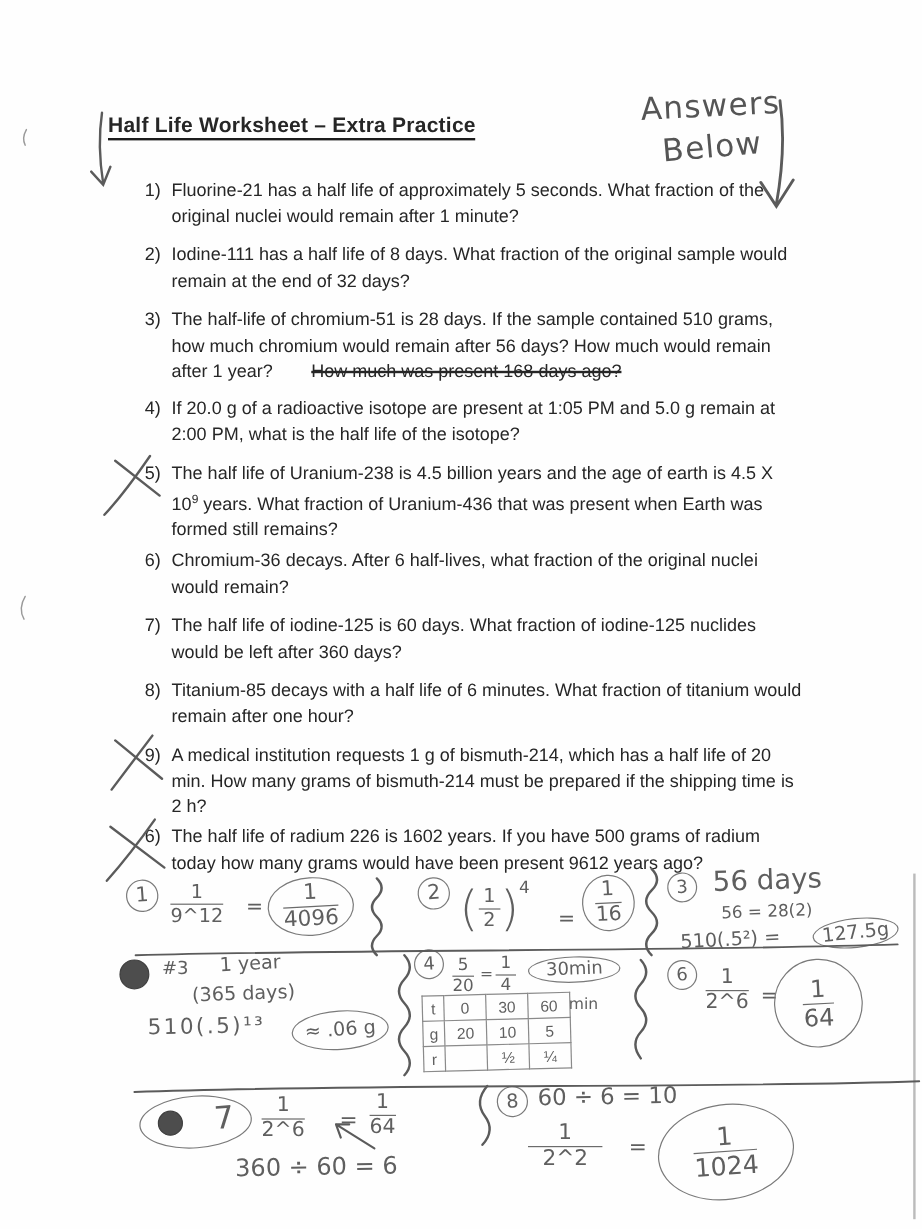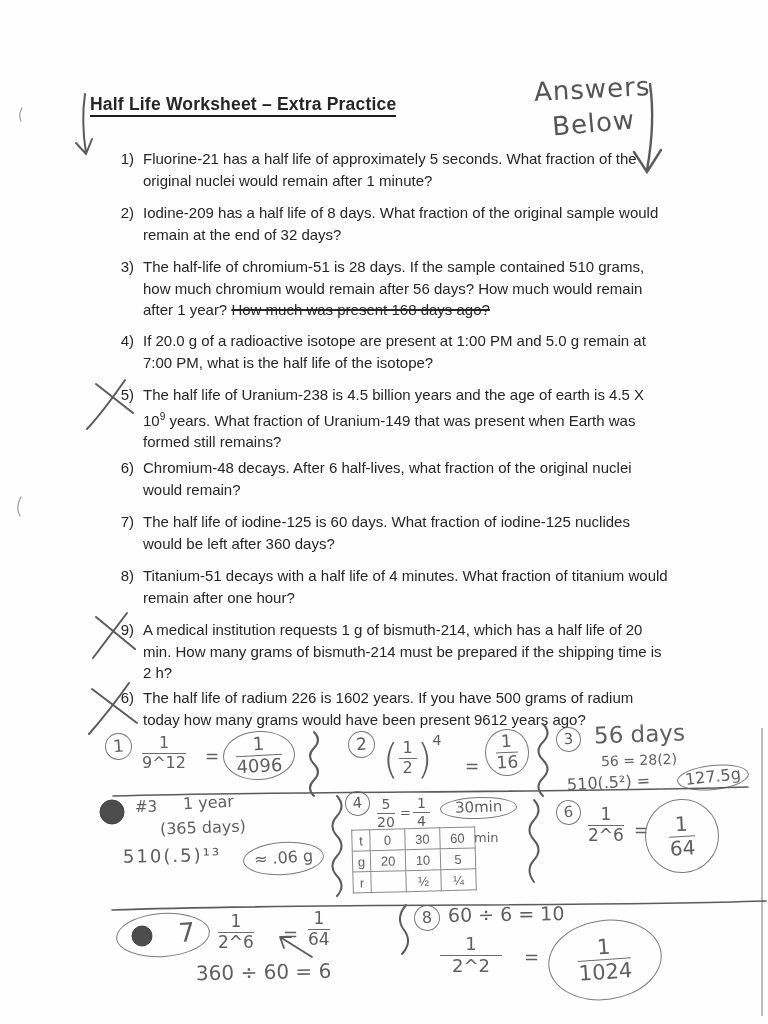--- a/index.html
+++ b/index.html
@@ -13,21 +13,21 @@
   
   .title{
     position:absolute;left:90px;top:94px;width:540px;text-align:left;
     font-size:17.5px;font-weight:bold;letter-spacing:.2px;
   }
   .title span{border-bottom:2px solid #1c1c1c;padding-bottom:1px;}
   .q{position:absolute;left:113px;display:flex;gap:9px;width:556px;
      font-size:15px;line-height:21.5px;}
   .qnum{min-width:21px;text-align:right;flex:none;}
   .qtext{flex:1;max-width:527px;}
-  .struck{text-decoration:line-through;text-decoration-thickness:1.5px;}
+  .struck{text-decoration:line-through;text-decoration-thickness:1.5px;margin-left:28px;}
   sup{font-size:10px;}
   
   .hw{position:absolute;color:#5f5f5f;font-family:"DejaVu Sans",sans-serif;
       white-space:nowrap;line-height:1.05;}
   .note{font-size:26px;color:#555;letter-spacing:1px;}
   .cl{display:inline-flex;align-items:center;justify-content:center;
       border:1.7px solid #7a7a7a;border-radius:50%;
       width:25px;height:25px;font-size:17px;transform:rotate(-4deg);}
   .ov{display:inline-block;border:1.8px solid #7a7a7a;border-radius:50%;
       text-align:center;transform:rotate(-3deg);}
@@ -58,45 +58,45 @@
 
   <div class="hw note" style="left:534px;top:76px;transform:rotate(-3deg);">Answers</div>
   <div class="hw note" style="left:552px;top:110px;transform:rotate(-5deg);">Below</div>
 
   <div class="q" style="top:148px;">
     <span class="qnum">1)</span>
     <span class="qtext">Fluorine-21 has a half life of approximately 5 seconds. What fraction of the original nuclei would remain after 1 minute?</span>
   </div>
   <div class="q" style="top:202px;">
     <span class="qnum">2)</span>
-    <span class="qtext">Iodine-209 has a half life of 8 days. What fraction of the original sample would remain at the end of 32 days?</span>
+    <span class="qtext">Iodine-111 has a half life of 8 days. What fraction of the original sample would remain at the end of 32 days?</span>
   </div>
   <div class="q" style="top:256px;">
     <span class="qnum">3)</span>
     <span class="qtext"><span>The half-life of chromium-51 is 28 days. If the sample contained 510 grams, how much chromium would remain after 56 days? How much would remain after 1 year? </span><span class="struck">How much was present 168 days ago?</span></span>
   </div>
   <div class="q" style="top:330px;">
     <span class="qnum">4)</span>
-    <span class="qtext">If 20.0 g of a radioactive isotope are present at 1:00 PM and 5.0 g remain at 7:00 PM, what is the half life of the isotope?</span>
+    <span class="qtext">If 20.0 g of a radioactive isotope are present at 1:05 PM and 5.0 g remain at 2:00 PM, what is the half life of the isotope?</span>
   </div>
   <div class="q" style="top:384px;">
     <span class="qnum">5)</span>
-    <span class="qtext"><span>The half life of Uranium-238 is 4.5 billion years and the age of earth is 4.5 X 10</span><sup>9</sup><span> years. What fraction of Uranium-149 that was present when Earth was formed still remains?</span></span>
+    <span class="qtext"><span>The half life of Uranium-238 is 4.5 billion years and the age of earth is 4.5 X 10</span><sup>9</sup><span> years. What fraction of Uranium-436 that was present when Earth was formed still remains?</span></span>
   </div>
   <div class="q" style="top:457px;">
     <span class="qnum">6)</span>
-    <span class="qtext">Chromium-48 decays. After 6 half-lives, what fraction of the original nuclei would remain?</span>
+    <span class="qtext">Chromium-36 decays. After 6 half-lives, what fraction of the original nuclei would remain?</span>
   </div>
   <div class="q" style="top:511px;">
     <span class="qnum">7)</span>
     <span class="qtext">The half life of iodine-125 is 60 days. What fraction of iodine-125 nuclides would be left after 360 days?</span>
   </div>
   <div class="q" style="top:565px;">
     <span class="qnum">8)</span>
-    <span class="qtext">Titanium-51 decays with a half life of 4 minutes. What fraction of titanium would remain after one hour?</span>
+    <span class="qtext">Titanium-85 decays with a half life of 6 minutes. What fraction of titanium would remain after one hour?</span>
   </div>
   <div class="q" style="top:619px;">
     <span class="qnum">9)</span>
     <span class="qtext">A medical institution requests 1 g of bismuth-214, which has a half life of 20 min. How many grams of bismuth-214 must be prepared if the shipping time is 2 h?</span>
   </div>
   <div class="q" style="top:687px;">
     <span class="qnum">6)</span>
     <span class="qtext">The half life of radium 226 is 1602 years. If you have 500 grams of radium today how many grams would have been present 9612 years ago?</span>
   </div>
 

